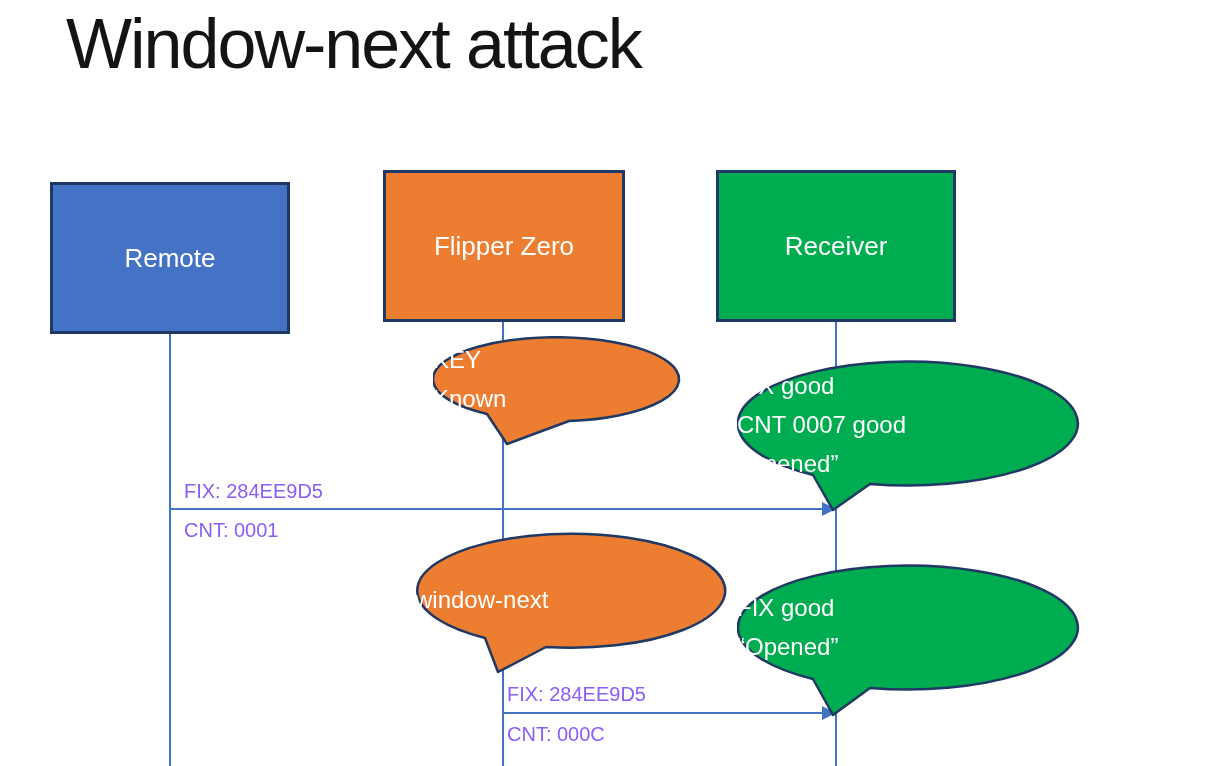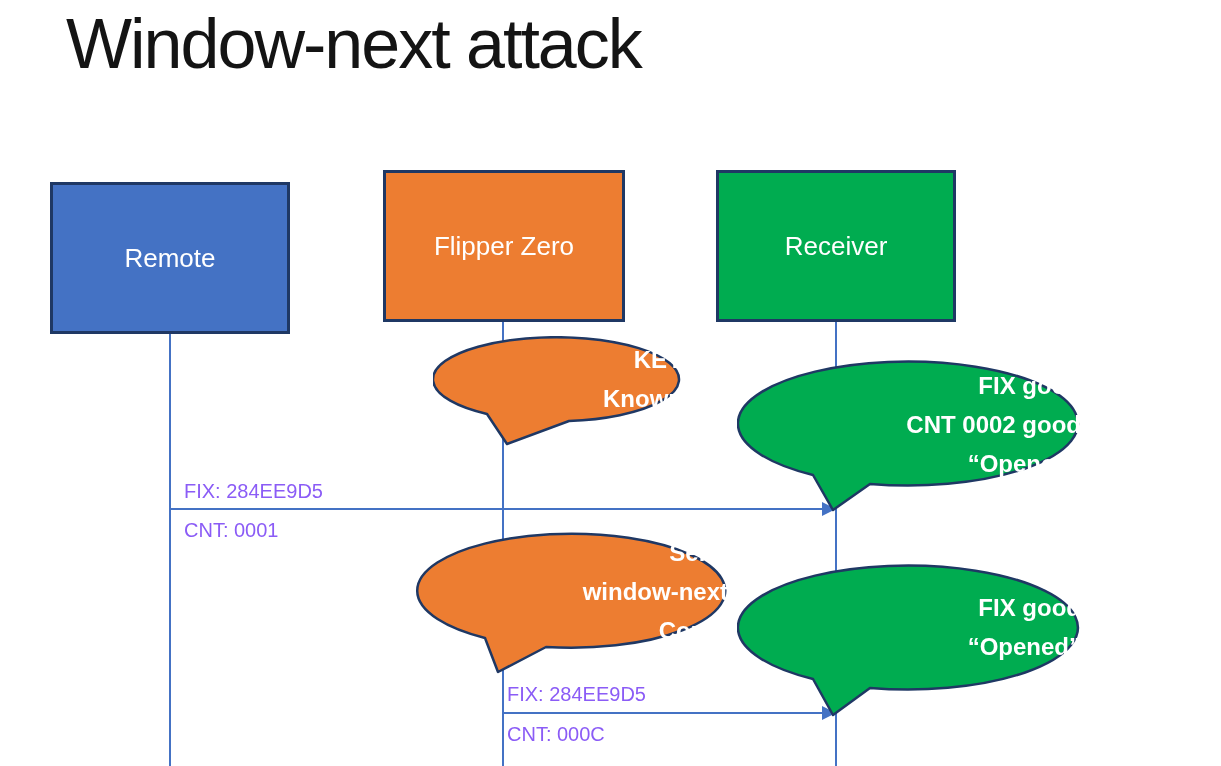--- a/index.html
+++ b/index.html
@@ -37,22 +37,22 @@
     position:absolute;font-size:20px;color:#8b5cf6;line-height:30px;
     white-space:nowrap;z-index:3;
   }
   .callout{position:absolute;z-index:4;}
   .callout svg{position:absolute;left:0;top:0;display:block;}
   .callout .bubble{stroke:var(--outline,#1F3864);stroke-width:2.5;stroke-linejoin:round;}
   .callout .fill-flipper{fill:var(--flipper-fill,#ED7D31);}
   .callout .fill-receiver{fill:var(--receiver-fill,#00AC50);}
   .callout-text{
     position:absolute;left:0;right:0;display:flex;flex-direction:column;
-    align-items:flex-end;justify-content:center;color:#fff;font-size:24px;
-    line-height:39px;text-align:center;font-weight:bold;
+    align-items:flex-start;justify-content:center;color:#fff;font-size:24px;
+    line-height:39px;text-align:center;
   }
 </style>
 </head>
 <body>
 
 <div class="canvas">
 
   <h1 class="title">Window-next attack</h1>
 
   <div class="lifeline" style="left:169px;"></div>
@@ -88,30 +88,30 @@
       <div>Known</div>
     </div>
   </div>
 
   <div class="callout" style="left:737px;top:360px;width:344px;height:152px;">
     <svg width="344" height="152" viewBox="0 0 344 152">
       <path class="bubble fill-receiver" d="M 96 150 L 76 115 A 170 62 0 1 1 133 124 Z"></path>
     </svg>
     <div class="callout-text" style="top:2px;height:124px;">
       <div>FIX good</div>
-      <div>CNT 0002 good</div>
+      <div>CNT 0007 good</div>
       <div>“Opened”</div>
     </div>
   </div>
 
   <div class="callout" style="left:415px;top:531px;width:313px;height:145px;">
     <svg width="313" height="145" viewBox="0 0 313 145">
       <path class="bubble fill-flipper" d="M 83 141 L 70 107 A 154 57 0 1 1 131 116 Z"></path>
     </svg>
-    <div class="callout-text" style="top:0;height:120px;">
+    <div class="callout-text" style="top:8px;height:120px;gap:27px;">
       <div>Send</div>
       <div>window-next</div>
       <div>Count</div>
     </div>
   </div>
 
   <div class="callout" style="left:737px;top:563px;width:344px;height:154px;">
     <svg width="344" height="154" viewBox="0 0 344 154">
       <path class="bubble fill-receiver" d="M 96 152 L 76 116 A 170 62 0 1 1 133 125 Z"></path>
     </svg>

